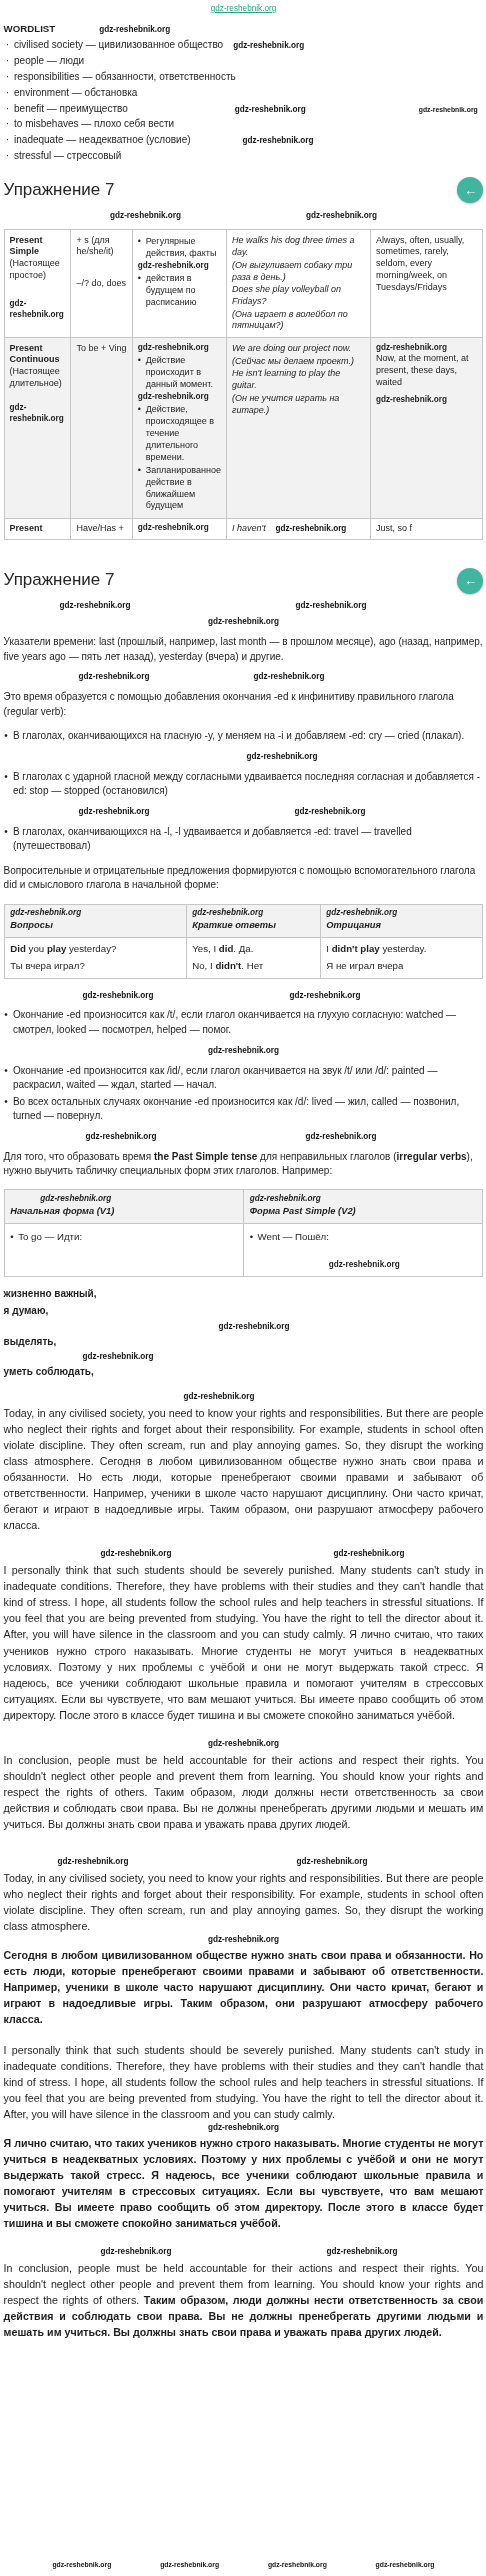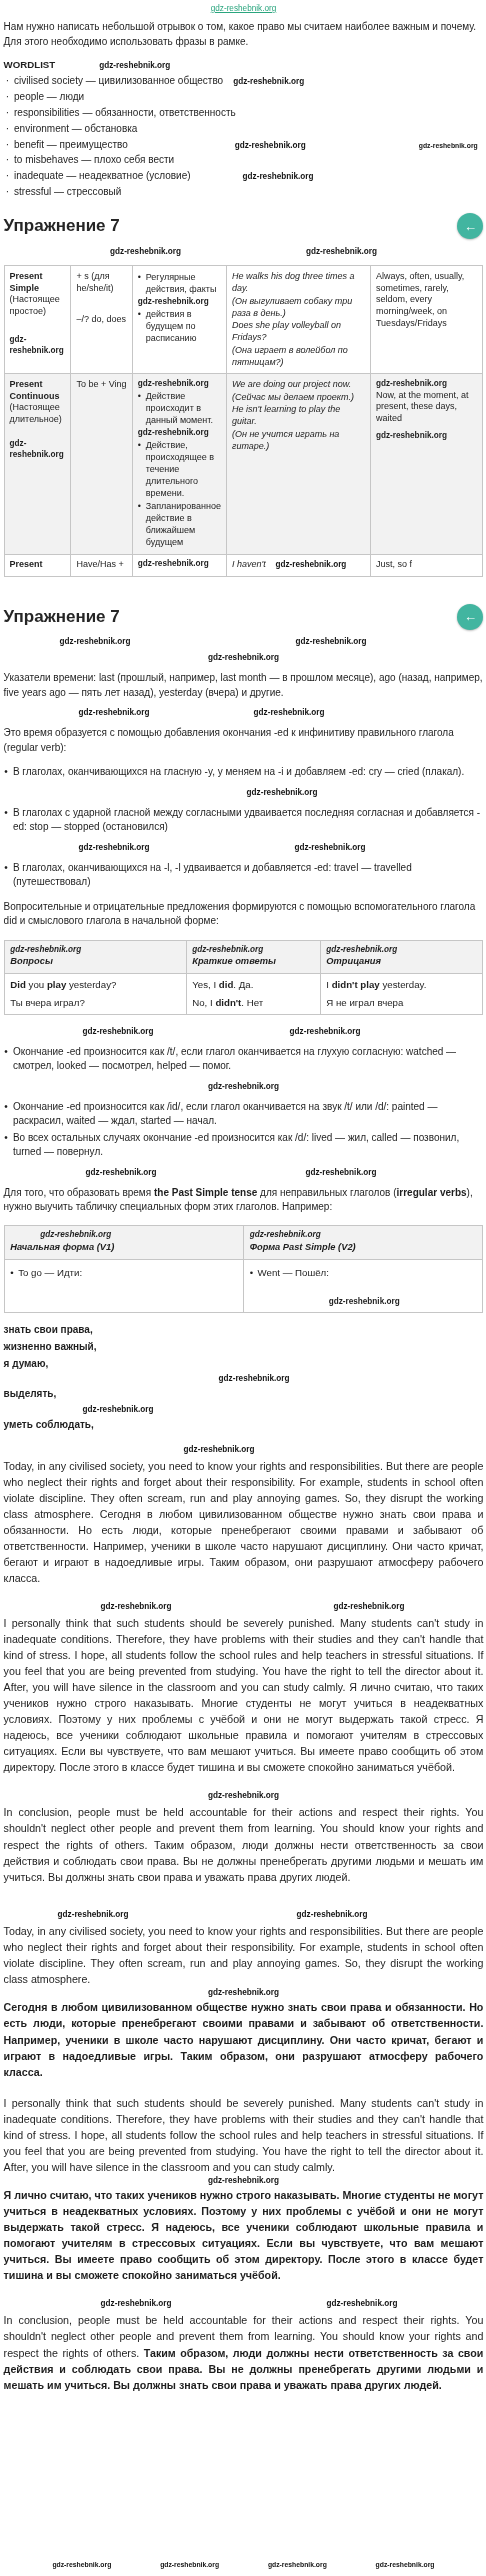--- a/index.html
+++ b/index.html
@@ -15,21 +15,21 @@
   .wordlist { margin:0 0 2.9px; }
   .wl-item { display:flex; align-items:baseline; padding:0.7px 0; }
   .wl-item::before { content:"·"; margin:0 5px 0 2.1px; }
 
   .wm { font-weight:700; font-size:8.2px; color:#141414; white-space:nowrap; }
   .wm-sm { font-size:6.8px; }
   .wm-row { display:flex; align-items:center; margin:2.1px 0; }
   .wm-block { display:block; text-align:center; font-weight:700; font-size:8.2px; }
 
   .h-row { display:flex; justify-content:space-between; align-items:center; margin:15.8px 0 4.3px; }
-  .h-title { font-size:17px; font-weight:700; color:#262626; }
+  .h-title { font-size:17px; font-weight:400; color:#262626; }
   .back-btn { width:26px; height:26px; border-radius:50%; border:none; background:#42b5a0; color:#fff;
               font-size:13px; line-height:1; display:flex; align-items:center; justify-content:center;
               box-shadow:0 0.7px 2.1px rgba(0,0,0,.3); cursor:pointer; flex:0 0 auto; }
 
   table { border-collapse:collapse; width:100%; }
   td, th { border:0.7px solid #c6c6c6; vertical-align:top; text-align:left; }
   .tense-table { margin:5.7px 0 11.5px; }
   .tense-table td { padding:4.3px 5px; font-size:9px; line-height:1.32; }
   .tense-table tr.shade td { background:#f2f2f2; }
   .tname { font-weight:700; }
@@ -55,21 +55,20 @@
 
   .bottom-row { margin-top:auto; display:flex; justify-content:space-evenly; padding-top:10px; }
 </style>
 </head>
 <body>
 
 <div class="page">
 
   <a class="top-link">gdz-reshebnik.org</a>
 
-  <p class="intro">Нам нужно написать небольшой отрывок о том, какое право мы считаем наиболее важным и почему. Для этого необходимо использовать фразы в рамке.</p>
 
   <div class="wl-title-row">
     <span class="wl-title">WORDLIST</span>
     <span class="wm" style="margin-left:44px">gdz-reshebnik.org</span>
   </div>
 
   <div class="wordlist">
     <div class="wl-item">
       <span>civilised society — цивилизованное общество</span>
       <span class="wm" style="margin-left:10px">gdz-reshebnik.org</span>
@@ -322,21 +321,20 @@
       </td>
       <td>
         <div class="bul">Went — Пошёл:</div>
         <span class="wm-block" style="margin-top:15.8px;text-align:left;margin-left:79px">gdz-reshebnik.org</span>
       </td>
     </tr>
   </tbody>
     </table>
 
   <div>
-    <div class="phrase">знать свои права,</div>
     <div class="phrase">жизненно важный,</div>
     <div class="phrase">я думаю,</div>
     <div class="wm-row">
       <span class="wm" style="margin-left:215px">gdz-reshebnik.org</span>
     </div>
     <div class="phrase">выделять,</div>
     <div class="wm-row">
       <span class="wm" style="margin-left:79px">gdz-reshebnik.org</span>
     </div>
     <div class="phrase">уметь соблюдать,</div>

